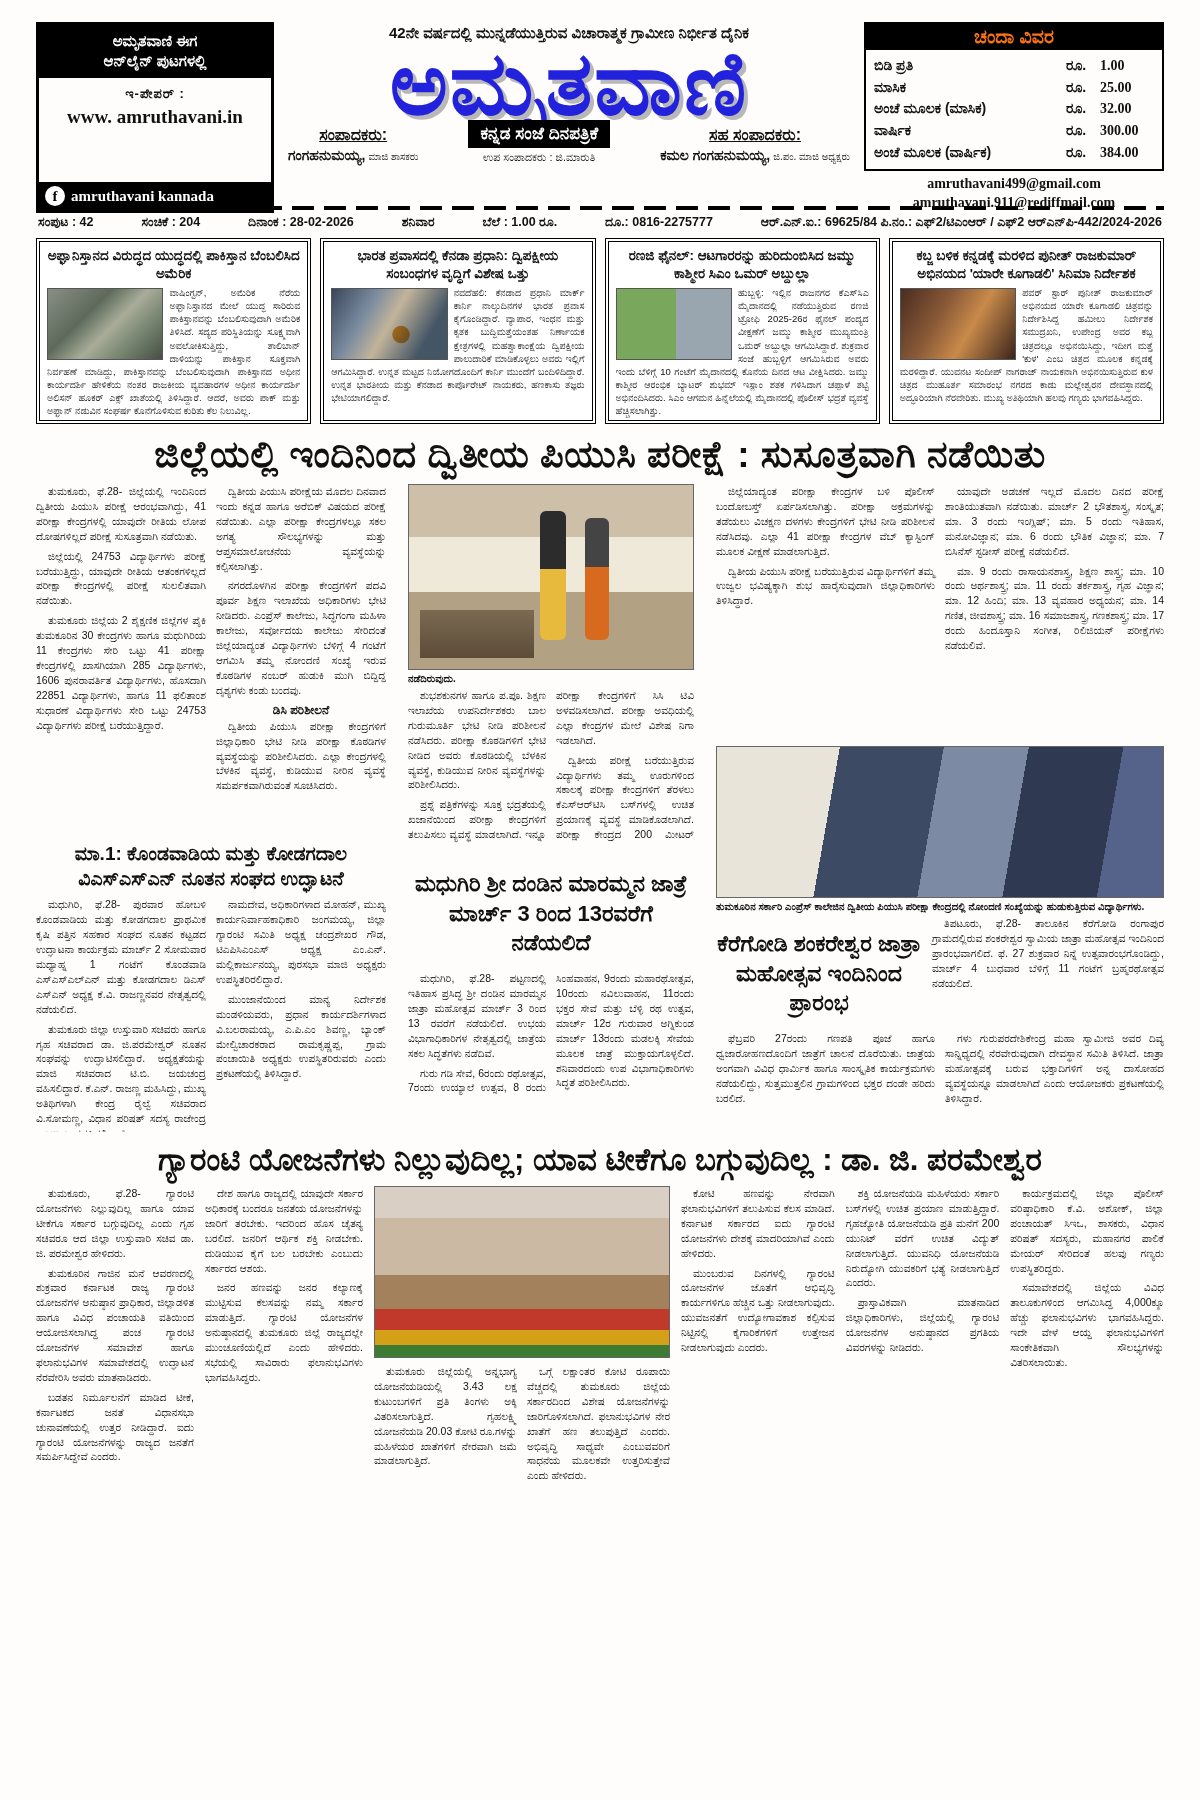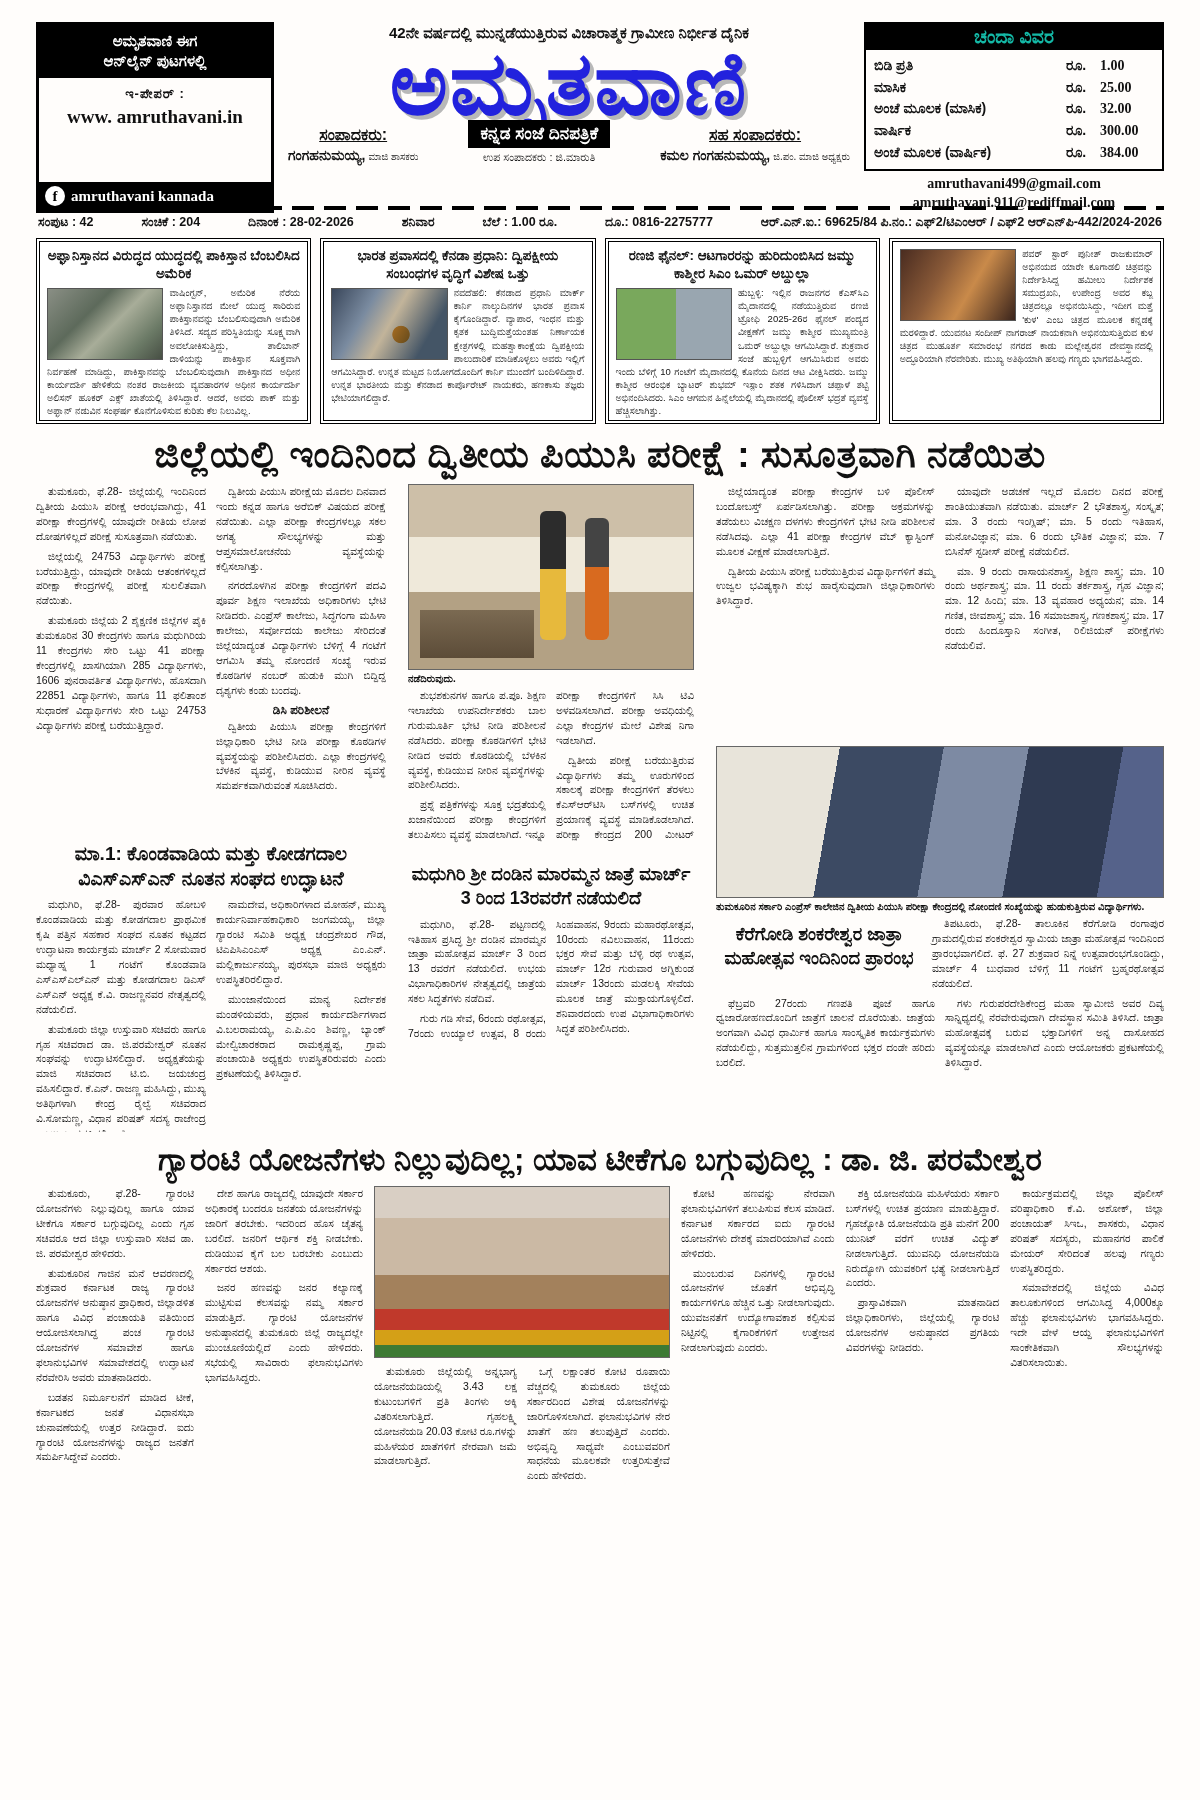--- a/index.html
+++ b/index.html
@@ -31,21 +31,21 @@
   .editors-row { display:flex; justify-content:space-between; align-items:flex-end; margin-top:-6px; }
   .ed-block { font-size:11px; line-height:1.3; }
   .ed-label { font-weight:bold; text-decoration:underline; font-size:16px; }
   .ed-name { font-weight:bold; font-size:14px; }
   .ed-suffix { font-size:10px; }
   .type-badge { background:#000; color:#fff; font-weight:bold; font-size:17px; padding:3px 12px; display:inline-block; }
   .sub-editor { font-size:11px; margin-top:2px; }
 
   .sub-box-wrap { display:flex; flex-direction:column; }
   .sub-box { border:2px solid #000; box-shadow:0 0 0 1px #fff inset; }
-  .sub-box .sb-title { background:#000; color:#14b8a6; font-weight:bold; font-size:19px; text-align:center; padding:2px 0; }
+  .sub-box .sb-title { background:#000; color:#f97316; font-weight:bold; font-size:19px; text-align:center; padding:2px 0; }
   .sub-rows { padding:5px 8px 6px 8px; }
   .sub-row { display:flex; font-size:14px; font-weight:bold; line-height:1.55; }
   .sub-row .lbl { flex:1; }
   .sub-row .cur { width:34px; }
   .sub-row .val { width:54px; text-align:left; font-family:"Liberation Serif", serif; }
   .emails { text-align:center; font-weight:bold; font-size:14px; font-family:"Liberation Serif", serif; line-height:1.35; margin-top:4px; }
 
   
   .dashline { height:4px; margin:6px 0 3px 0;
     background:repeating-linear-gradient(90deg,#000 0 22px, transparent 22px 32px); }
@@ -66,21 +66,21 @@
 
   
   .main-headline { font-size:37px; font-weight:900; text-align:center; margin:10px 0 8px 0; letter-spacing:0.5px; }
   .main-story { display:flex; gap:22px; height:648px; overflow:hidden; }
   .ms-left { width:350px; display:flex; flex-direction:column; }
   .two-col { display:flex; gap:10px; }
   .t-col { flex:1; }
   p.body { font-size:10.5px; line-height:1.42; text-align:justify; margin-bottom:5px; text-indent:12px; }
   .subhead-sm { font-weight:bold; font-size:12px; text-align:center; margin:2px 0; }
   .subhead-lg { font-weight:900; font-size:19px; text-align:center; line-height:1.3; margin:6px 0; }
-  .subhead-md { font-weight:900; font-size:18px; text-align:center; line-height:1.35; margin:6px 0; }
+  .subhead-md { font-weight:900; font-size:22px; text-align:center; line-height:1.35; margin:13px 0; }
 
   .ms-mid { width:286px; display:flex; flex-direction:column; }
   .main-photo { height:186px; border:1px solid #666;
     background:linear-gradient(180deg,#cdbfa8 0 28%, #efe9da 28% 58%, #b3a184 58% 100%); position:relative; }
   .main-photo .fig1 { position:absolute; left:46%; top:14%; width:26px; height:70%;
     background:linear-gradient(180deg,#2c2c2c 0 45%, #e7b93c 45% 100%); border-radius:6px; }
   .main-photo .fig2 { position:absolute; left:62%; top:18%; width:24px; height:66%;
     background:linear-gradient(180deg,#444 0 40%, #d86a1f 40% 100%); border-radius:6px; }
   .main-photo .desk { position:absolute; left:4%; bottom:6%; width:40%; height:26%;
     background:linear-gradient(180deg,#7b6a52,#5c4c38); }
@@ -205,20 +205,21 @@
       <div class="nb-headline">ಭಾರತ ಪ್ರವಾಸದಲ್ಲಿ ಕೆನಡಾ ಪ್ರಧಾನಿ: ದ್ವಿಪಕ್ಷೀಯ ಸಂಬಂಧಗಳ ವೃದ್ಧಿಗೆ ವಿಶೇಷ ಒತ್ತು</div>
       <div class="nb-photo ph-canada"></div>
       <div class="nb-body">ನವದೆಹಲಿ: ಕೆನಡಾದ ಪ್ರಧಾನಿ ಮಾರ್ಕ್ ಕಾರ್ನಿ ನಾಲ್ಕುದಿನಗಳ ಭಾರತ ಪ್ರವಾಸ ಕೈಗೊಂಡಿದ್ದಾರೆ. ವ್ಯಾಪಾರ, ಇಂಧನ ಮತ್ತು ಕೃತಕ ಬುದ್ಧಿಮತ್ತೆಯಂತಹ ನಿರ್ಣಾಯಕ ಕ್ಷೇತ್ರಗಳಲ್ಲಿ ಮಹತ್ವಾಕಾಂಕ್ಷೆಯ ದ್ವಿಪಕ್ಷೀಯ ಪಾಲುದಾರಿಕೆ ಮಾಡಿಕೊಳ್ಳಲು ಅವರು ಇಲ್ಲಿಗೆ ಆಗಮಿಸಿದ್ದಾರೆ. ಉನ್ನತ ಮಟ್ಟದ ನಿಯೋಗದೊಂದಿಗೆ ಕಾರ್ನಿ ಮುಂದೆಗೆ ಬಂದಿಳಿದಿದ್ದಾರೆ. ಉನ್ನತ ಭಾರತೀಯ ಮತ್ತು ಕೆನಡಾದ ಕಾರ್ಪೊರೇಟ್ ನಾಯಕರು, ಹಣಕಾಸು ತಜ್ಞರು ಭೇಟಿಯಾಗಲಿದ್ದಾರೆ.</div>
     </div>
     <div class="news-box">
       <div class="nb-headline">ರಣಜಿ ಫೈನಲ್: ಆಟಗಾರರನ್ನು ಹುರಿದುಂಬಿಸಿದ ಜಮ್ಮು ಕಾಶ್ಮೀರ ಸಿಎಂ ಒಮರ್ ಅಬ್ದುಲ್ಲಾ</div>
       <div class="nb-photo ph-cricket"></div>
       <div class="nb-body">ಹುಬ್ಬಳ್ಳಿ: ಇಲ್ಲಿನ ರಾಜನಗರ ಕೆಎಸ್‌ಸಿಎ ಮೈದಾನದಲ್ಲಿ ನಡೆಯುತ್ತಿರುವ ರಣಜಿ ಟ್ರೋಫಿ 2025-26ರ ಫೈನಲ್ ಪಂದ್ಯದ ವೀಕ್ಷಣೆಗೆ ಜಮ್ಮು ಕಾಶ್ಮೀರ ಮುಖ್ಯಮಂತ್ರಿ ಒಮರ್ ಅಬ್ದುಲ್ಲಾ ಆಗಮಿಸಿದ್ದಾರೆ. ಶುಕ್ರವಾರ ಸಂಜೆ ಹುಬ್ಬಳ್ಳಿಗೆ ಆಗಮಿಸಿರುವ ಅವರು ಇಂದು ಬೆಳಿಗ್ಗೆ 10 ಗಂಟೆಗೆ ಮೈದಾನದಲ್ಲಿ ಕೊನೆಯ ದಿನದ ಆಟ ವೀಕ್ಷಿಸಿದರು. ಜಮ್ಮು ಕಾಶ್ಮೀರ ಆರಂಭಿಕ ಬ್ಯಾಟರ್ ಶುಭಮ್ ಇಸ್ಲಾಂ ಶತಕ ಗಳಿಸಿದಾಗ ಚಪ್ಪಾಳೆ ತಟ್ಟಿ ಅಭಿನಂದಿಸಿದರು. ಸಿಎಂ ಆಗಮನ ಹಿನ್ನೆಲೆಯಲ್ಲಿ ಮೈದಾನದಲ್ಲಿ ಪೊಲೀಸ್ ಭದ್ರತೆ ವ್ಯವಸ್ಥೆ ಹೆಚ್ಚಿಸಲಾಗಿತ್ತು.</div>
     </div>
     <div class="news-box">
+      <div class="nb-headline">ಕಬ್ಜ ಬಳಿಕ ಕನ್ನಡಕ್ಕೆ ಮರಳಿದ ಪುನೀತ್ ರಾಜಕುಮಾರ್ ಅಭಿನಯದ 'ಯಾರೇ ಕೂಗಾಡಲಿ' ಸಿನಿಮಾ ನಿರ್ದೇಶಕ</div>
       <div class="nb-photo ph-movie"></div>
       <div class="nb-body">ಪವರ್ ಸ್ಟಾರ್ ಪುನೀತ್ ರಾಜಕುಮಾರ್ ಅಭಿನಯದ ಯಾರೇ ಕೂಗಾಡಲಿ ಚಿತ್ರವನ್ನು ನಿರ್ದೇಶಿಸಿದ್ದ ಹಮೀಲು ನಿರ್ದೇಶಕ ಸಮುದ್ರಖನಿ, ಉಪೇಂದ್ರ ಅವರ ಕಬ್ಜ ಚಿತ್ರದಲ್ಲೂ ಅಭಿನಯಿಸಿದ್ದು, ಇದೀಗ ಮತ್ತೆ 'ಕುಳ' ಎಂಬ ಚಿತ್ರದ ಮೂಲಕ ಕನ್ನಡಕ್ಕೆ ಮರಳಿದ್ದಾರೆ. ಯುವನಟ ಸಂದೀಪ್ ನಾಗರಾಜ್ ನಾಯಕನಾಗಿ ಅಭಿನಯಿಸುತ್ತಿರುವ ಕುಳ ಚಿತ್ರದ ಮುಹೂರ್ತ ಸಮಾರಂಭ ನಗರದ ಕಾಡು ಮಲ್ಲೇಶ್ವರನ ದೇವಸ್ಥಾನದಲ್ಲಿ ಅದ್ಧೂರಿಯಾಗಿ ನೆರವೇರಿತು. ಮುಖ್ಯ ಅತಿಥಿಯಾಗಿ ಹಲವು ಗಣ್ಯರು ಭಾಗವಹಿಸಿದ್ದರು.</div>
     </div>
   </div>
 
   <h1 class="main-headline">ಜಿಲ್ಲೆಯಲ್ಲಿ ಇಂದಿನಿಂದ ದ್ವಿತೀಯ ಪಿಯುಸಿ ಪರೀಕ್ಷೆ : ಸುಸೂತ್ರವಾಗಿ ನಡೆಯಿತು</h1>
 
   <div class="main-story">
 
     <div class="ms-left">

